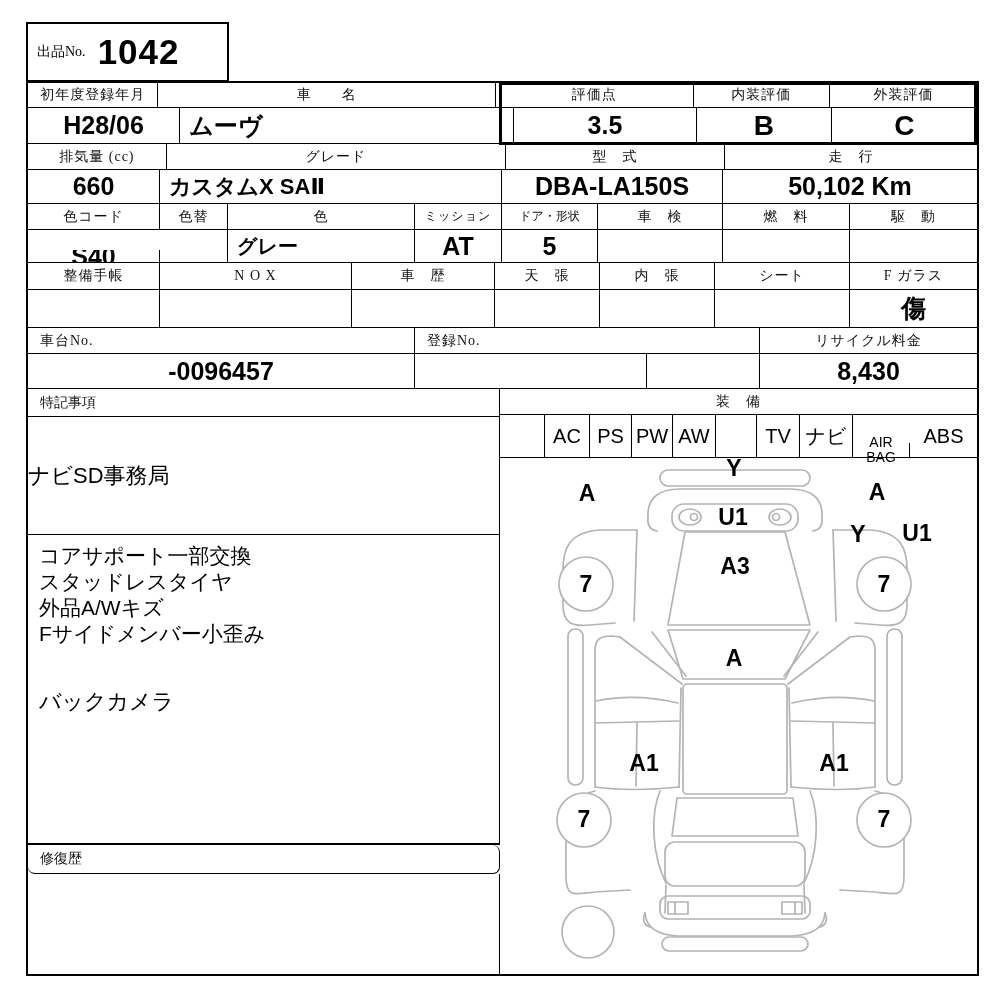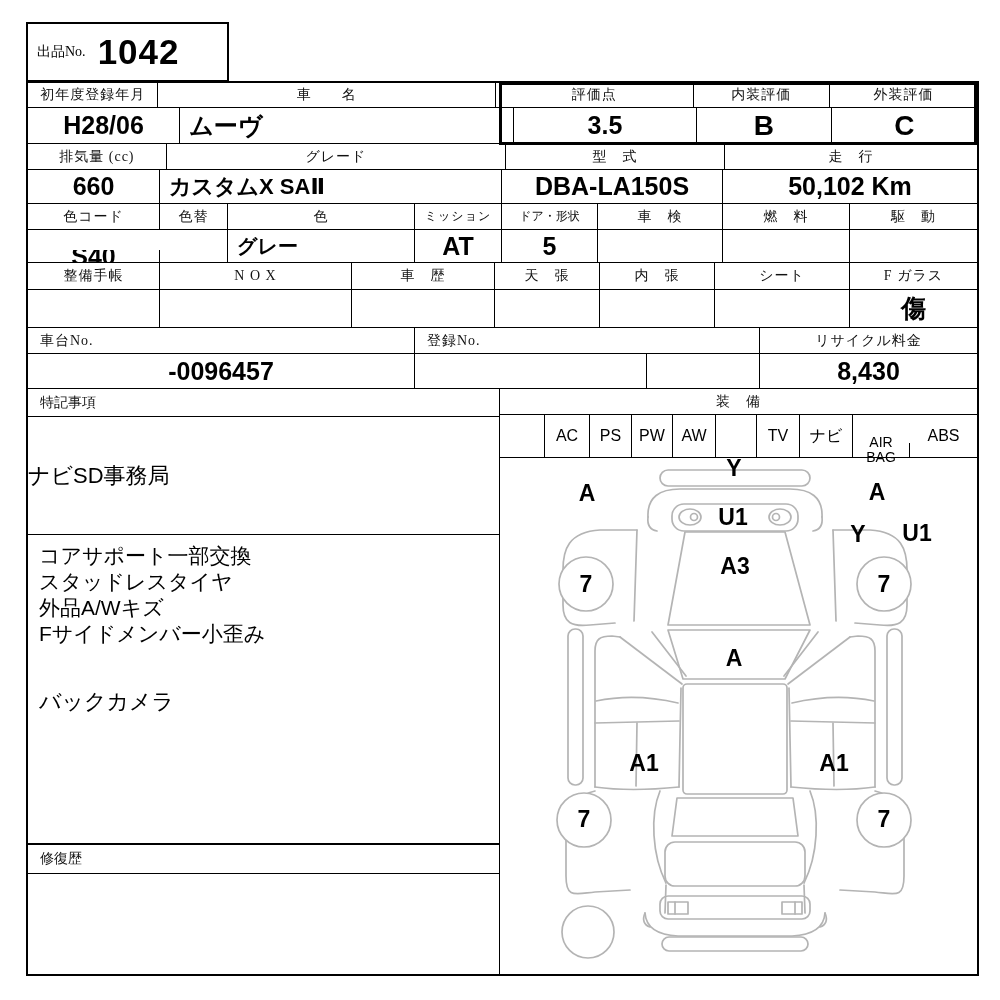--- a/index.html
+++ b/index.html
@@ -24,21 +24,21 @@
   #titlebox .tl{font-family:"Liberation Serif","DejaVu Serif",serif;font-size:14px;padding-left:9px;}
   #titlebox .tv{font-weight:bold;font-size:35px;margin-left:12px;letter-spacing:1px;}
   
   #tbl{left:28px;top:83px;width:949px;height:891px;}
   #outerborder{left:26px;top:81px;width:953px;height:895px;border:2px solid #000;pointer-events:none;z-index:2;}
   #evalthick{left:471px;top:-1px;width:478px;height:63px;border:3px solid #000;pointer-events:none;z-index:2;}
   
   .noteline{font-size:21px;line-height:26px;white-space:nowrap;}
   
   .eqcell{box-sizing:border-box;display:flex;align-items:center;justify-content:center;
-          border-right:1.5px solid #000;border-bottom:1.5px solid #000;font-size:16px;text-align:center;}
+          border-right:1.5px solid #000;border-bottom:1.5px solid #000;font-size:20px;text-align:center;}
   .eqcell.last{border-right:none;}
   .eqcell.small{font-size:14px;line-height:1.05;}
   
   .mk{position:absolute;transform:translate(-50%,-50%);font-weight:bold;font-size:23px;z-index:2;white-space:nowrap;}
   svg{display:block;}
 </style>
 </head>
 <body>
 
 <div id="stage">
@@ -142,21 +142,21 @@
     <div class="abs cell" style="left:0;top:334px;width:472px;height:118px;justify-content:flex-start;">
       <div class="noteline" style="font-size:22px;">ナビSD事務局</div>
     </div>
     <div class="abs cell" style="left:0;top:452px;width:472px;height:310px;border-bottom-width:2.5px;flex-direction:column;align-items:flex-start;justify-content:flex-start;padding:8px 0 0 11px;">
       <div class="noteline">コアサポート一部交換</div>
       <div class="noteline">スタッドレスタイヤ</div>
       <div class="noteline">外品A/Wキズ</div>
       <div class="noteline">Fサイドメンバー小歪み</div>
       <div class="noteline" style="margin-top:42px;font-size:22px;">バックカメラ</div>
     </div>
-    <div class="abs cell lblf lbl-left" style="left:0;top:762px;width:472px;height:29px;letter-spacing:0;">修復歴</div>
+    <div class="abs cell lblf lbl-left" style="left:0;top:762px;width:472px;height:29px;letter-spacing:0;border-radius:7px;">修復歴</div>
     <div class="abs cell nob" style="left:0;top:791px;width:472px;height:100px;"></div>
 
     <div class="abs cell lblf last" style="left:472px;top:306px;width:477px;height:26px;">装　備</div>
     <div class="abs" style="left:472px;top:332px;width:477px;height:43px;display:flex;">
       <div class="eqcell" style="width:45px;"></div>
       <div class="eqcell" style="width:45px;">AC</div>
       <div class="eqcell" style="width:42px;">PS</div>
       <div class="eqcell" style="width:41px;">PW</div>
       <div class="eqcell" style="width:43px;">AW</div>
       <div class="eqcell" style="width:41px;"></div>

